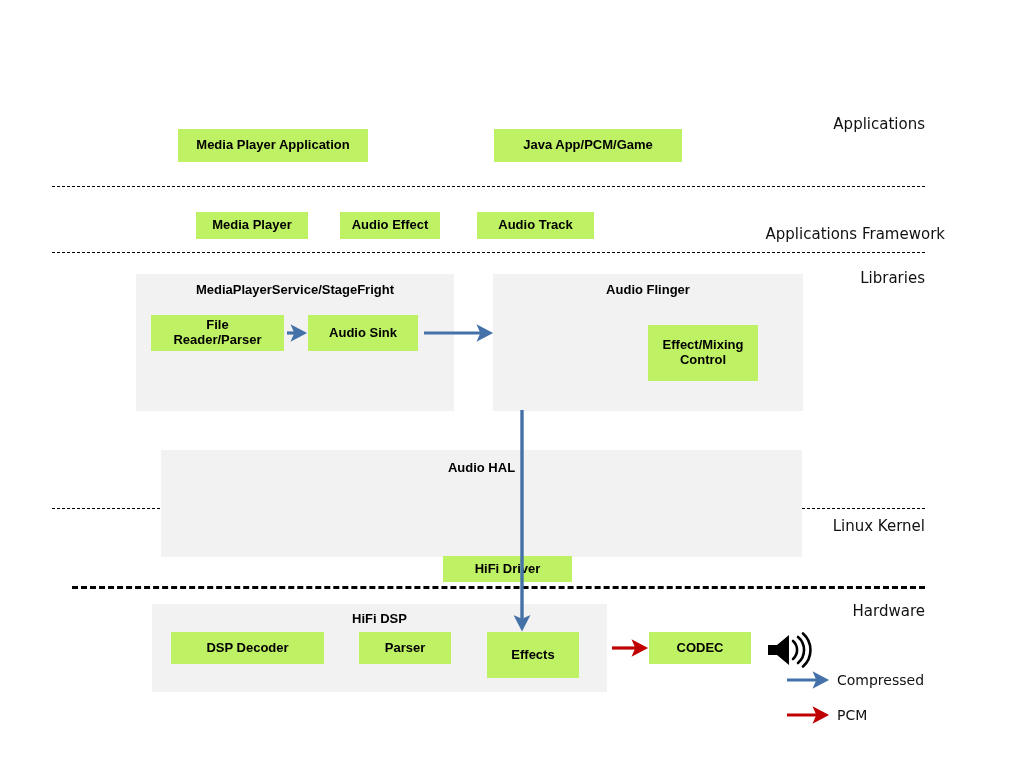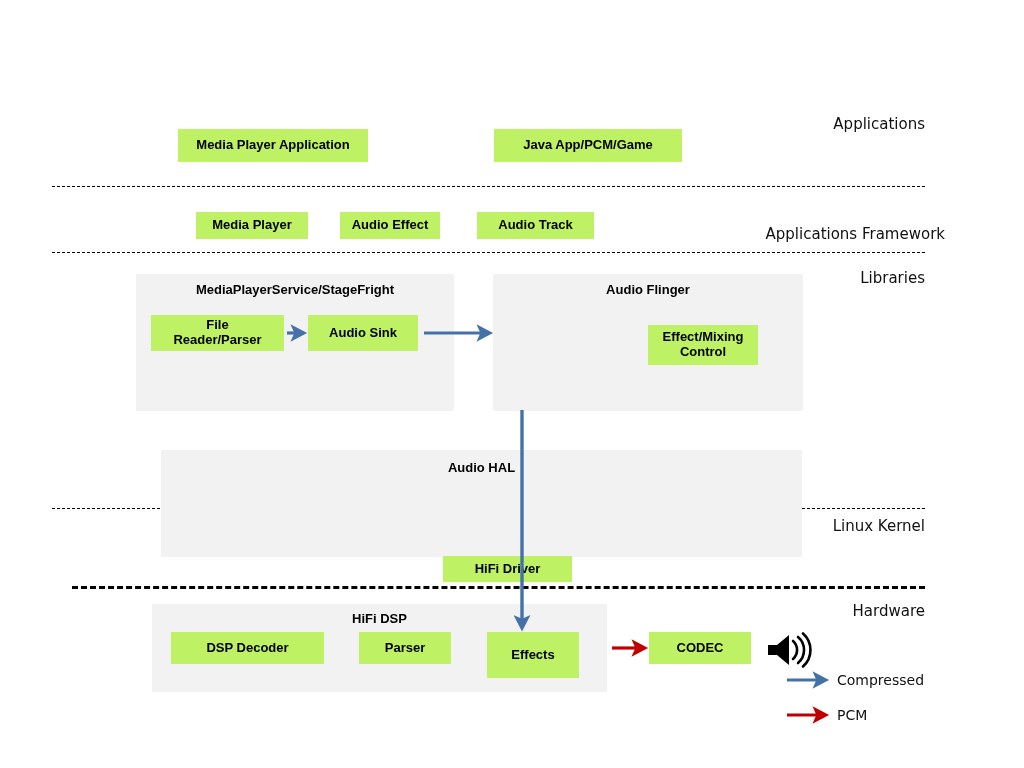--- a/index.html
+++ b/index.html
@@ -112,21 +112,21 @@
   <div class="box box-dark" style="left:477px; top:212px; width:117px; height:27px;">Audio Track</div>
 
   <div class="box box-light" style="left:136px; top:274px; width:318px; height:137px;"></div>
   <div class="container-title" style="left:136px; top:282px; width:318px;">MediaPlayerService/StageFright</div>
   <div class="box box-dark" style="left:151px; top:315px; width:133px; height:36px;">File
 Reader/Parser</div>
   <div class="box box-dark" style="left:308px; top:315px; width:110px; height:36px;">Audio Sink</div>
 
   <div class="box box-light" style="left:493px; top:274px; width:310px; height:137px;"></div>
   <div class="container-title" style="left:493px; top:282px; width:310px;">Audio Flinger</div>
-  <div class="box box-dark" style="left:648px; top:325px; width:110px; height:40px;">Effect/Mixing
+  <div class="box box-dark" style="left:648px; top:325px; width:110px; height:56px;">Effect/Mixing
 Control</div>
 
   <div class="box box-light" style="left:161px; top:450px; width:641px; height:107px;"></div>
   <div class="container-title" style="left:161px; top:460px; width:641px;">Audio HAL</div>
   <div class="box box-dark" style="left:443px; top:511px; width:129px; height:26px;margin-top:45px;">HiFi Driver</div>
 
   <div class="box box-light" style="left:152px; top:604px; width:455px; height:88px;"></div>
   <div class="container-title" style="left:152px; top:611px; width:455px;">HiFi DSP</div>
   <div class="box box-dark" style="left:171px; top:632px; width:153px; height:32px;">DSP Decoder</div>
   <div class="box box-dark" style="left:359px; top:632px; width:92px; height:32px;">Parser</div>

